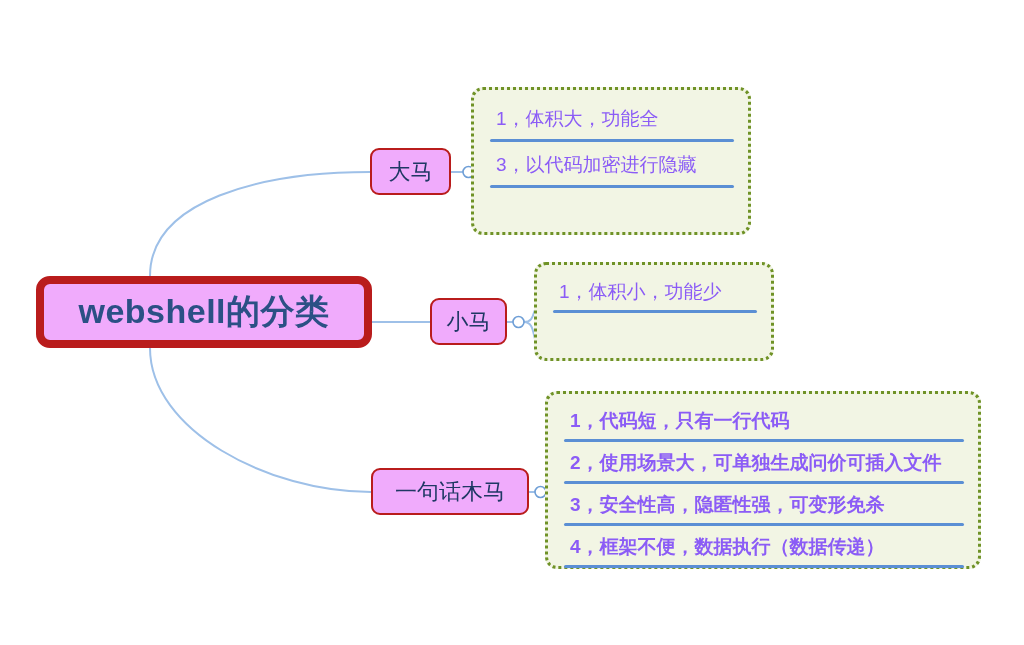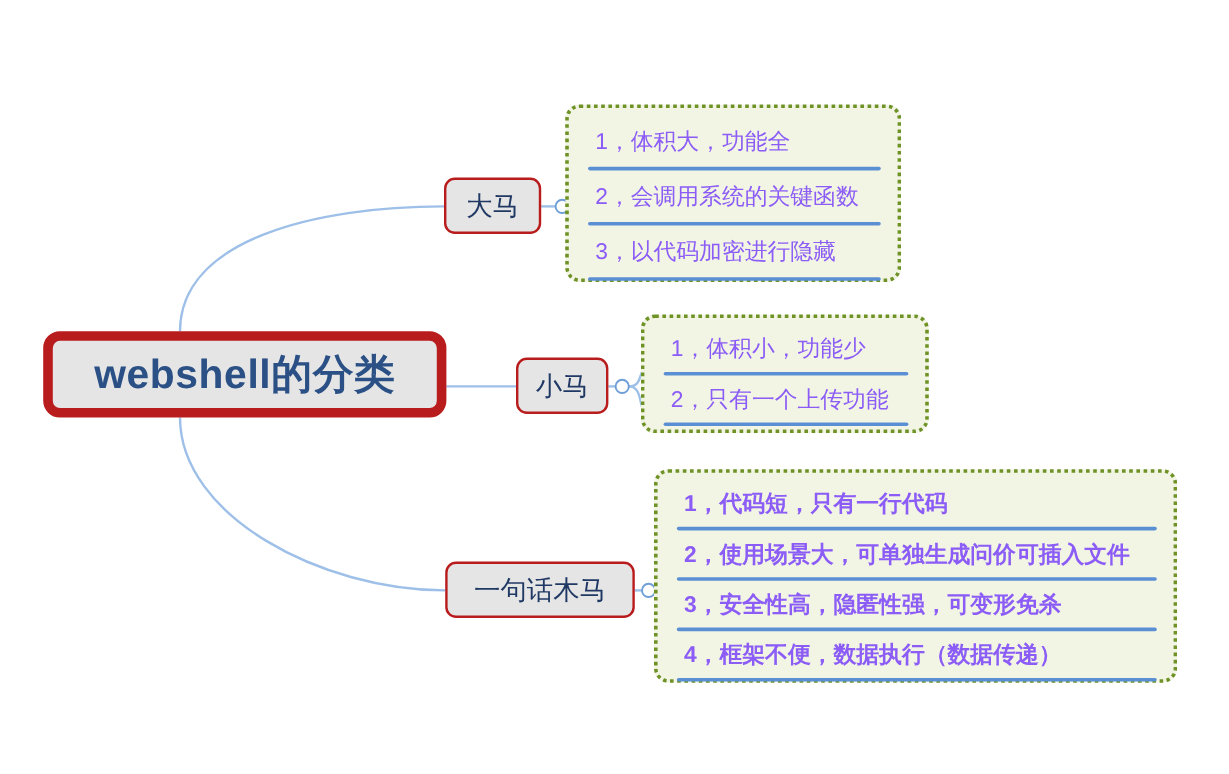--- a/index.html
+++ b/index.html
@@ -8,21 +8,21 @@
     font-family:"Liberation Sans","DejaVu Sans",sans-serif;
     background:#ffffff;
   }
   #canvas{position:absolute;inset:0;width:1024px;height:645px;}
   #edges{position:absolute;left:0;top:0;width:1024px;height:645px;pointer-events:none;}
 
   
   .node{
     position:absolute;
     box-sizing:border-box;
-    background:#e5e5e5;
+    background:#f0abfc;
     border:8px solid #b91c1c;
     border-radius:10px;
     display:flex;align-items:center;justify-content:center;
     color:#1f3864;
     white-space:nowrap;
   }
   .root{
     left:36px;top:276px;width:336px;height:72px;
     border-radius:14px;
     font-size:34px;font-weight:bold;
@@ -118,39 +118,31 @@
 
   <div class="node branch branch-dama">
     <span>大马</span>
   </div>
   <div class="detail-box box-dama">
     <div class="leaf-row">
       <span class="leaf-text">1，体积大，功能全</span>
       <span class="underline"></span>
     </div>
     <div class="leaf-row">
-      <span class="leaf-text">2，会调用系统的关键函数</span>
-      <span class="underline"></span>
-    </div>
-    <div class="leaf-row">
       <span class="leaf-text">3，以代码加密进行隐藏</span>
       <span class="underline"></span>
     </div>
   </div>
 
   <div class="node branch branch-xiaoma">
     <span>小马</span>
   </div>
   <div class="detail-box box-xiaoma">
     <div class="leaf-row">
       <span class="leaf-text">1，体积小，功能少</span>
-      <span class="underline"></span>
-    </div>
-    <div class="leaf-row">
-      <span class="leaf-text">2，只有一个上传功能</span>
       <span class="underline"></span>
     </div>
   </div>
 
   <div class="node branch branch-yijuhua">
     <span>一句话木马</span>
   </div>
   <div class="detail-box box-yijuhua">
     <div class="leaf-row">
       <span class="leaf-text">1，代码短，只有一行代码</span>

